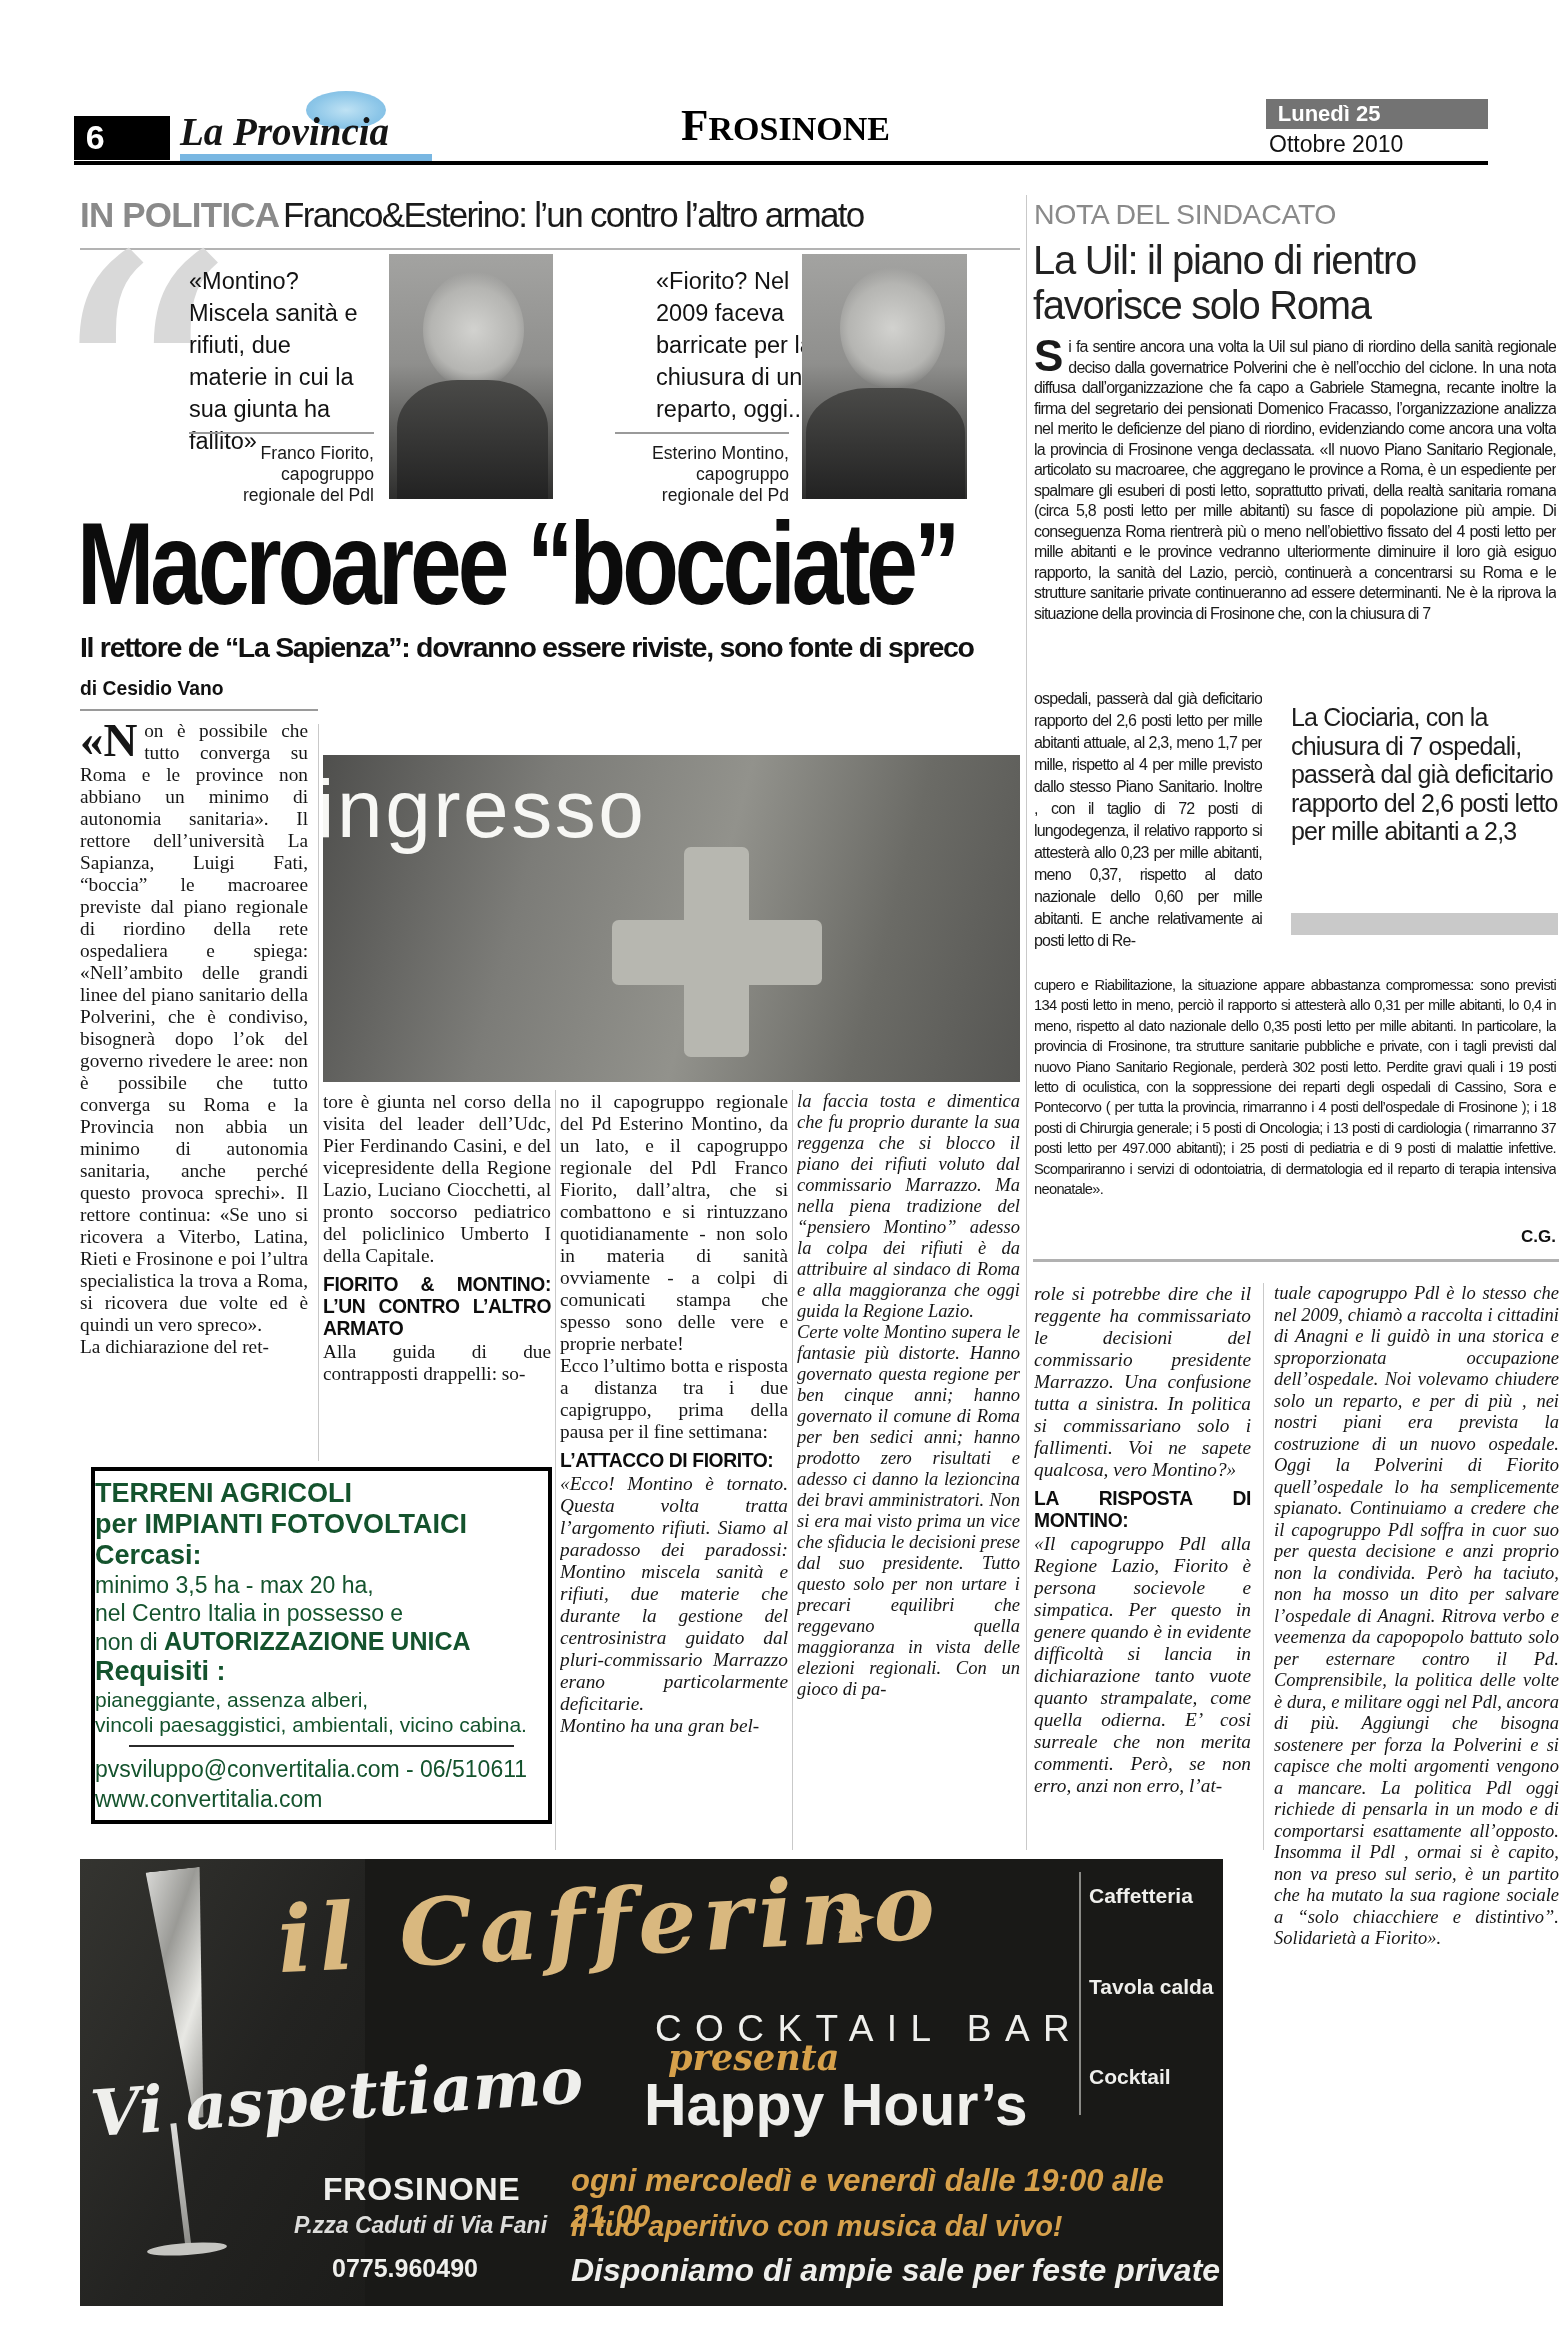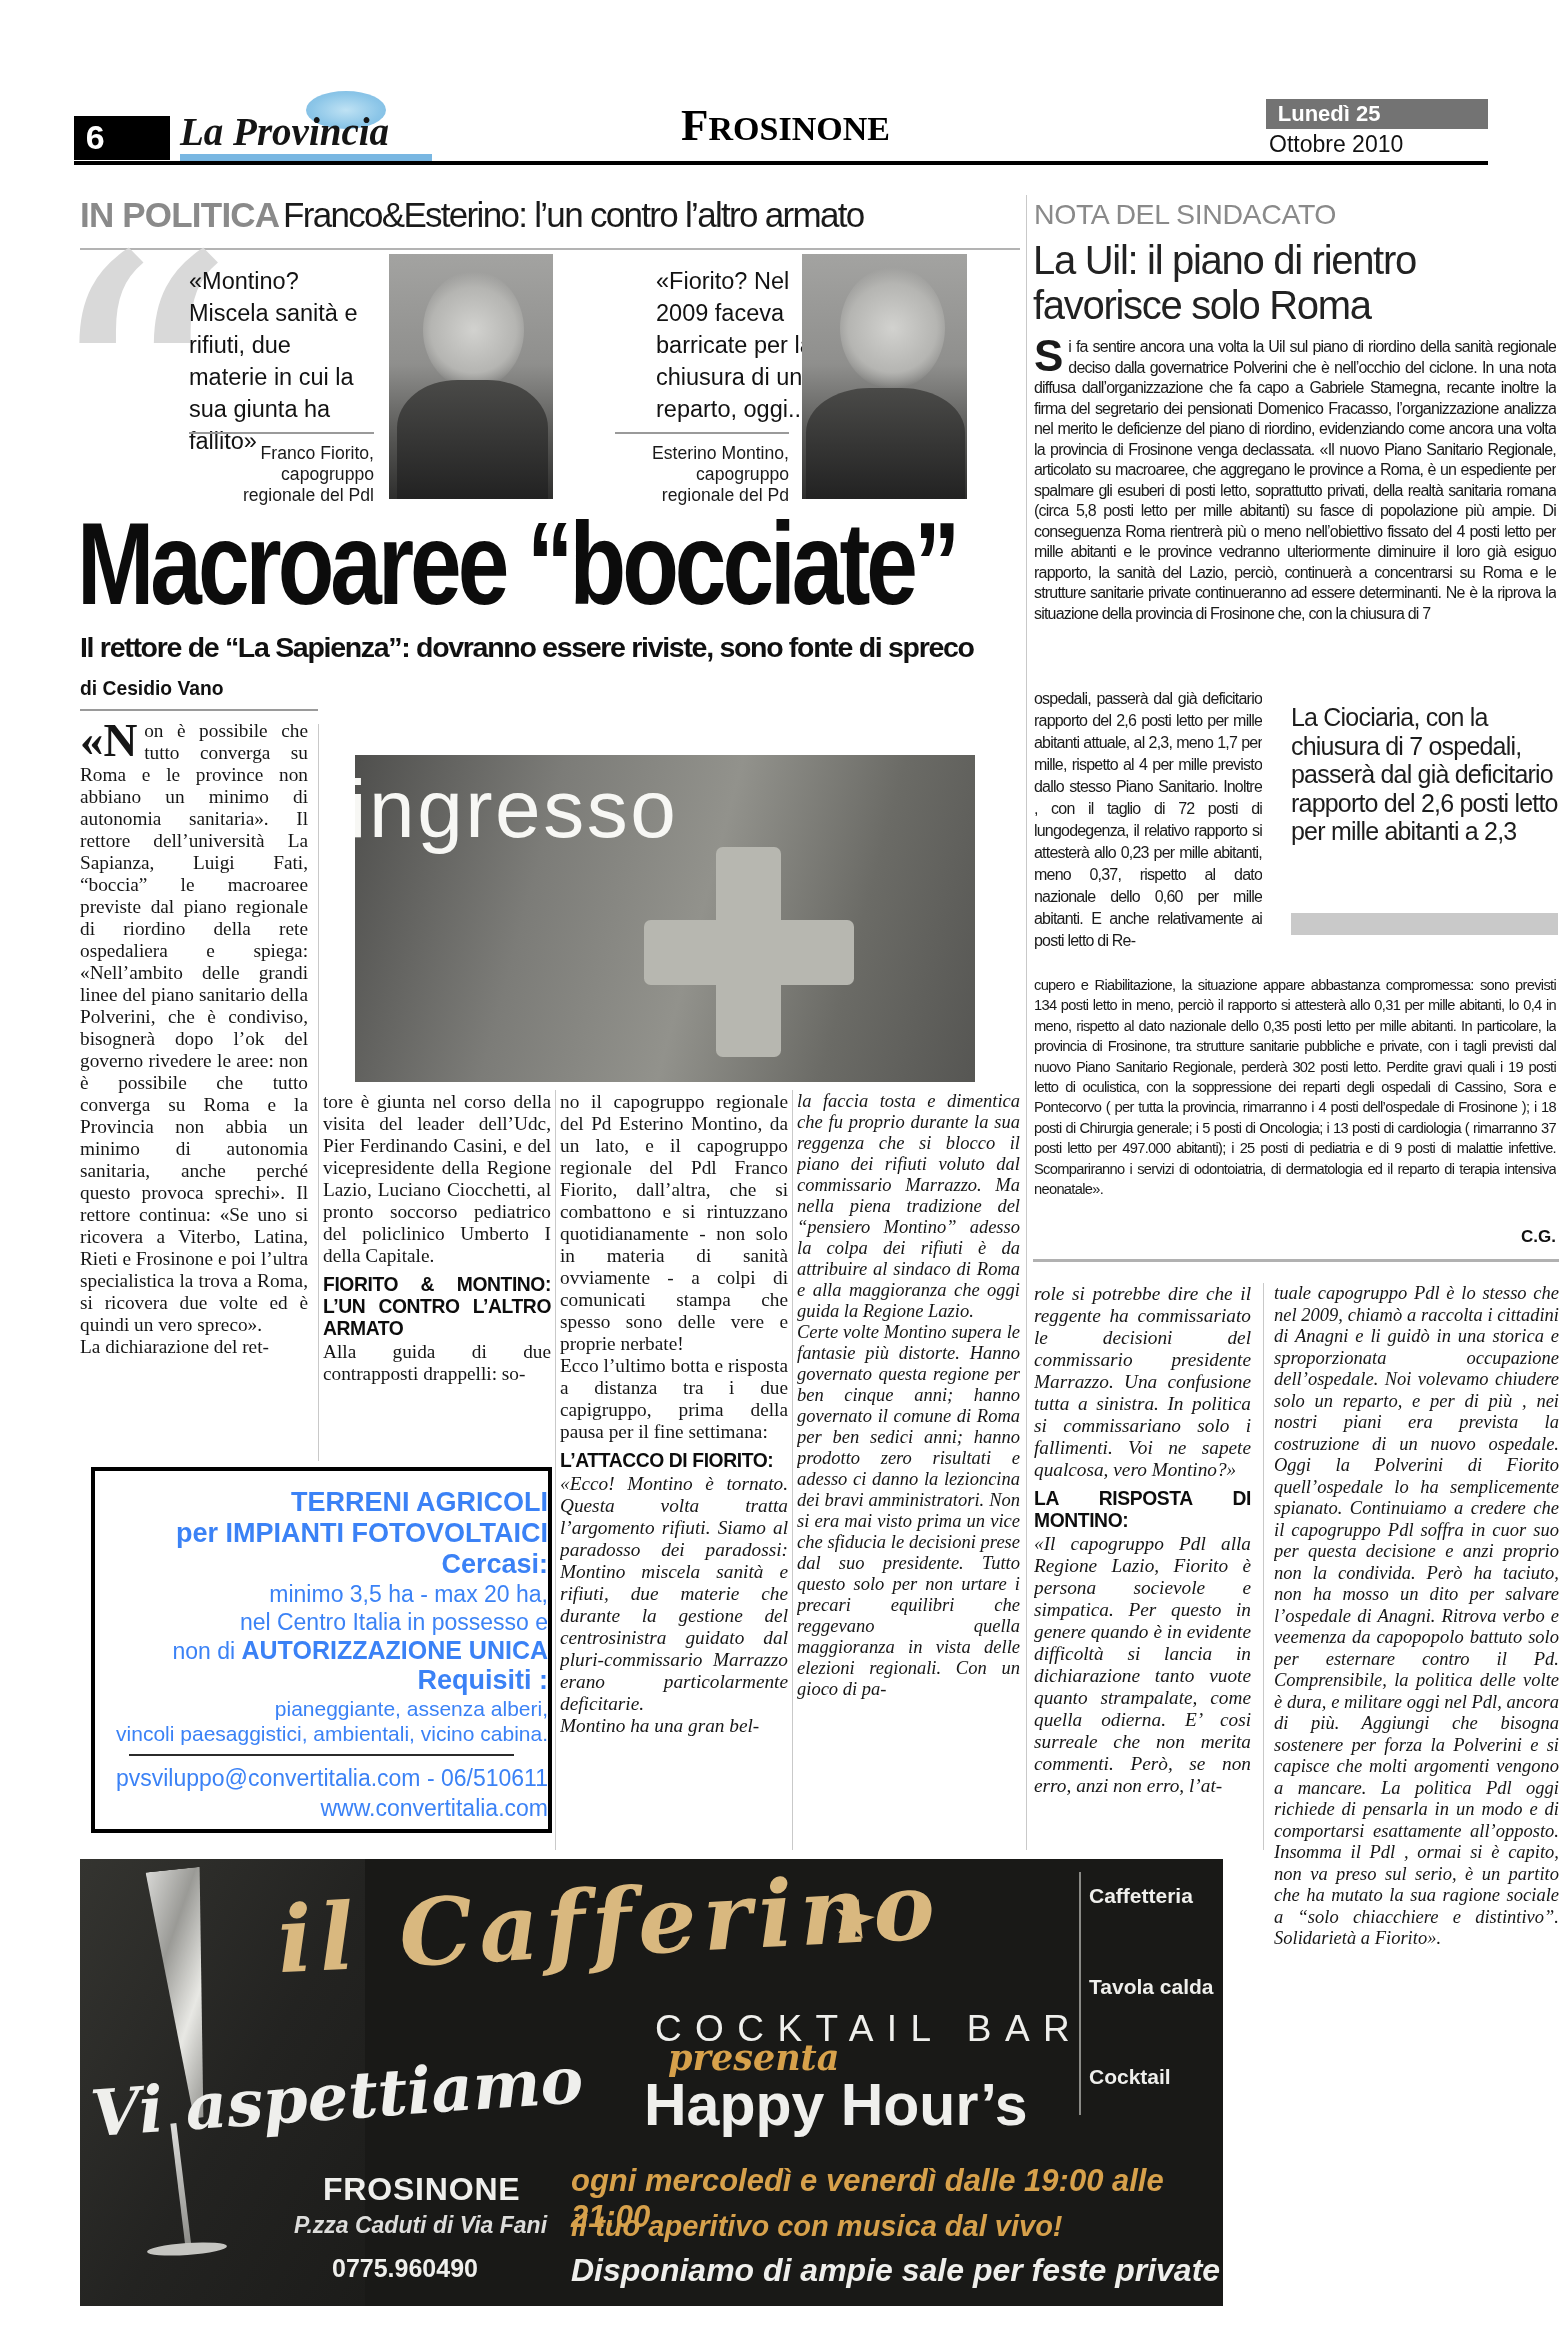--- a/index.html
+++ b/index.html
@@ -42,21 +42,21 @@
   .cross{background:#b7b7b0;border-radius:6.7px;}
   
   .ukick{color:#8a8a8a;font-weight:normal;font-size:28.5px;letter-spacing:-0.4px;}
   .uheadline{font-size:40px;line-height:45px;letter-spacing:-1.3px;color:#222;}
   .ubody{font-size:16px;line-height:20.5px;letter-spacing:-0.8px;color:#1a1a1a;overflow:hidden;}
   .udrop{float:left;font-weight:bold;font-size:44px;line-height:37px;padding-right:5px;letter-spacing:0;}
   .pullquote{font-size:25px;line-height:28.5px;letter-spacing:-0.8px;color:#1d1d1d;}
   .pqbar{background:#c9c9c9;}
   .usig{font-weight:bold;font-size:17px;text-align:right;color:#111;}
   
-  .tad{border:4.2px solid #000;text-align:right;color:#3b82f6;overflow:hidden;padding-top:16px;}
+  .tad{border:4.2px solid #000;text-align:left;color:#14532d;overflow:hidden;padding-top:7px;}
   .tad .b{font-weight:bold;}
   .t1{font-size:27px;line-height:31px;font-weight:bold;}
   .t2{font-size:23px;line-height:28px;}
   .t3{font-size:21px;line-height:25px;}
   .t4{font-size:23px;line-height:30px;}
   .tad hr{border:none;border-top:2.5px solid #2b2b2b;width:85%;margin:8.4px auto 6.7px auto;}
   
   .cad{background:#191917;overflow:hidden;}
   .cad-panel{background:linear-gradient(120deg,#343430 0%,#232321 55%,#1c1c1a 100%);}
   .script{font-family:"DejaVu Serif",serif;font-style:italic;font-weight:bold;}
@@ -111,21 +111,21 @@
   <div class="abs photo" style="left:802px;top:254px;width:165px;height:245px;">
     <div class="ph-head" style="left:38px;top:12.6px;width:105px;height:122px;"></div>
     <div class="ph-body" style="left:4.2px;top:134px;width:159px;height:111px;"></div>
   </div>
 
   <div class="abs headline" style="left:77px;top:497px;width:1192px;">Macroaree “bocciate”</div>
   <div class="abs subhead" style="left:80px;top:631px;width:944px;">Il rettore de “La Sapienza”: dovranno essere riviste, sono fonte di spreco</div>
   <div class="abs byline" style="left:80px;top:678px;">di Cesidio Vano</div>
   <div class="abs rule" style="left:80px;top:709px;width:238px;height:1.7px;"></div>
 
-  <div class="abs ingphoto" style="left:323px;top:755px;width:620px;height:327px;margin-left:32px;">
+  <div class="abs ingphoto" style="left:323px;top:755px;width:697px;height:327px;">
     <div class="abs ingword" style="left:-6.7px;top:6.7px;">ingresso</div>
     <div class="abs cross" style="left:361px;top:92px;width:65px;height:210px;"></div>
     <div class="abs cross" style="left:289px;top:165px;width:210px;height:65px;"></div>
   </div>
 
   <div class="abs bodycol just" style="left:80px;top:720px;width:228px;height:747px;">
     <span class="dropcap serif">«N</span><span class="pre">on è possibile che tutto converga su Roma e le province non abbiano un minimo di autonomia sanitaria». Il rettore dell’università La Sapianza, Luigi Fati, “boccia” le macroaree previste dal piano regionale di riordino della rete ospedaliera e spiega: «Nell’ambito delle grandi linee del piano sanitario della Polverini, che è condiviso, bisognerà dopo l’ok del governo rivedere le aree: non è possibile che tutto converga su Roma e la Provincia non abbia un minimo di autonomia sanitaria, anche perché questo provoca sprechi». Il rettore continua: «Se uno si ricovera a Viterbo, Latina, Rieti e Frosinone e poi l’ultra specialistica la trova a Roma, si ricovera due volte ed è quindi un vero spreco».
 La dichiarazione del ret-</span>
   </div>
 

